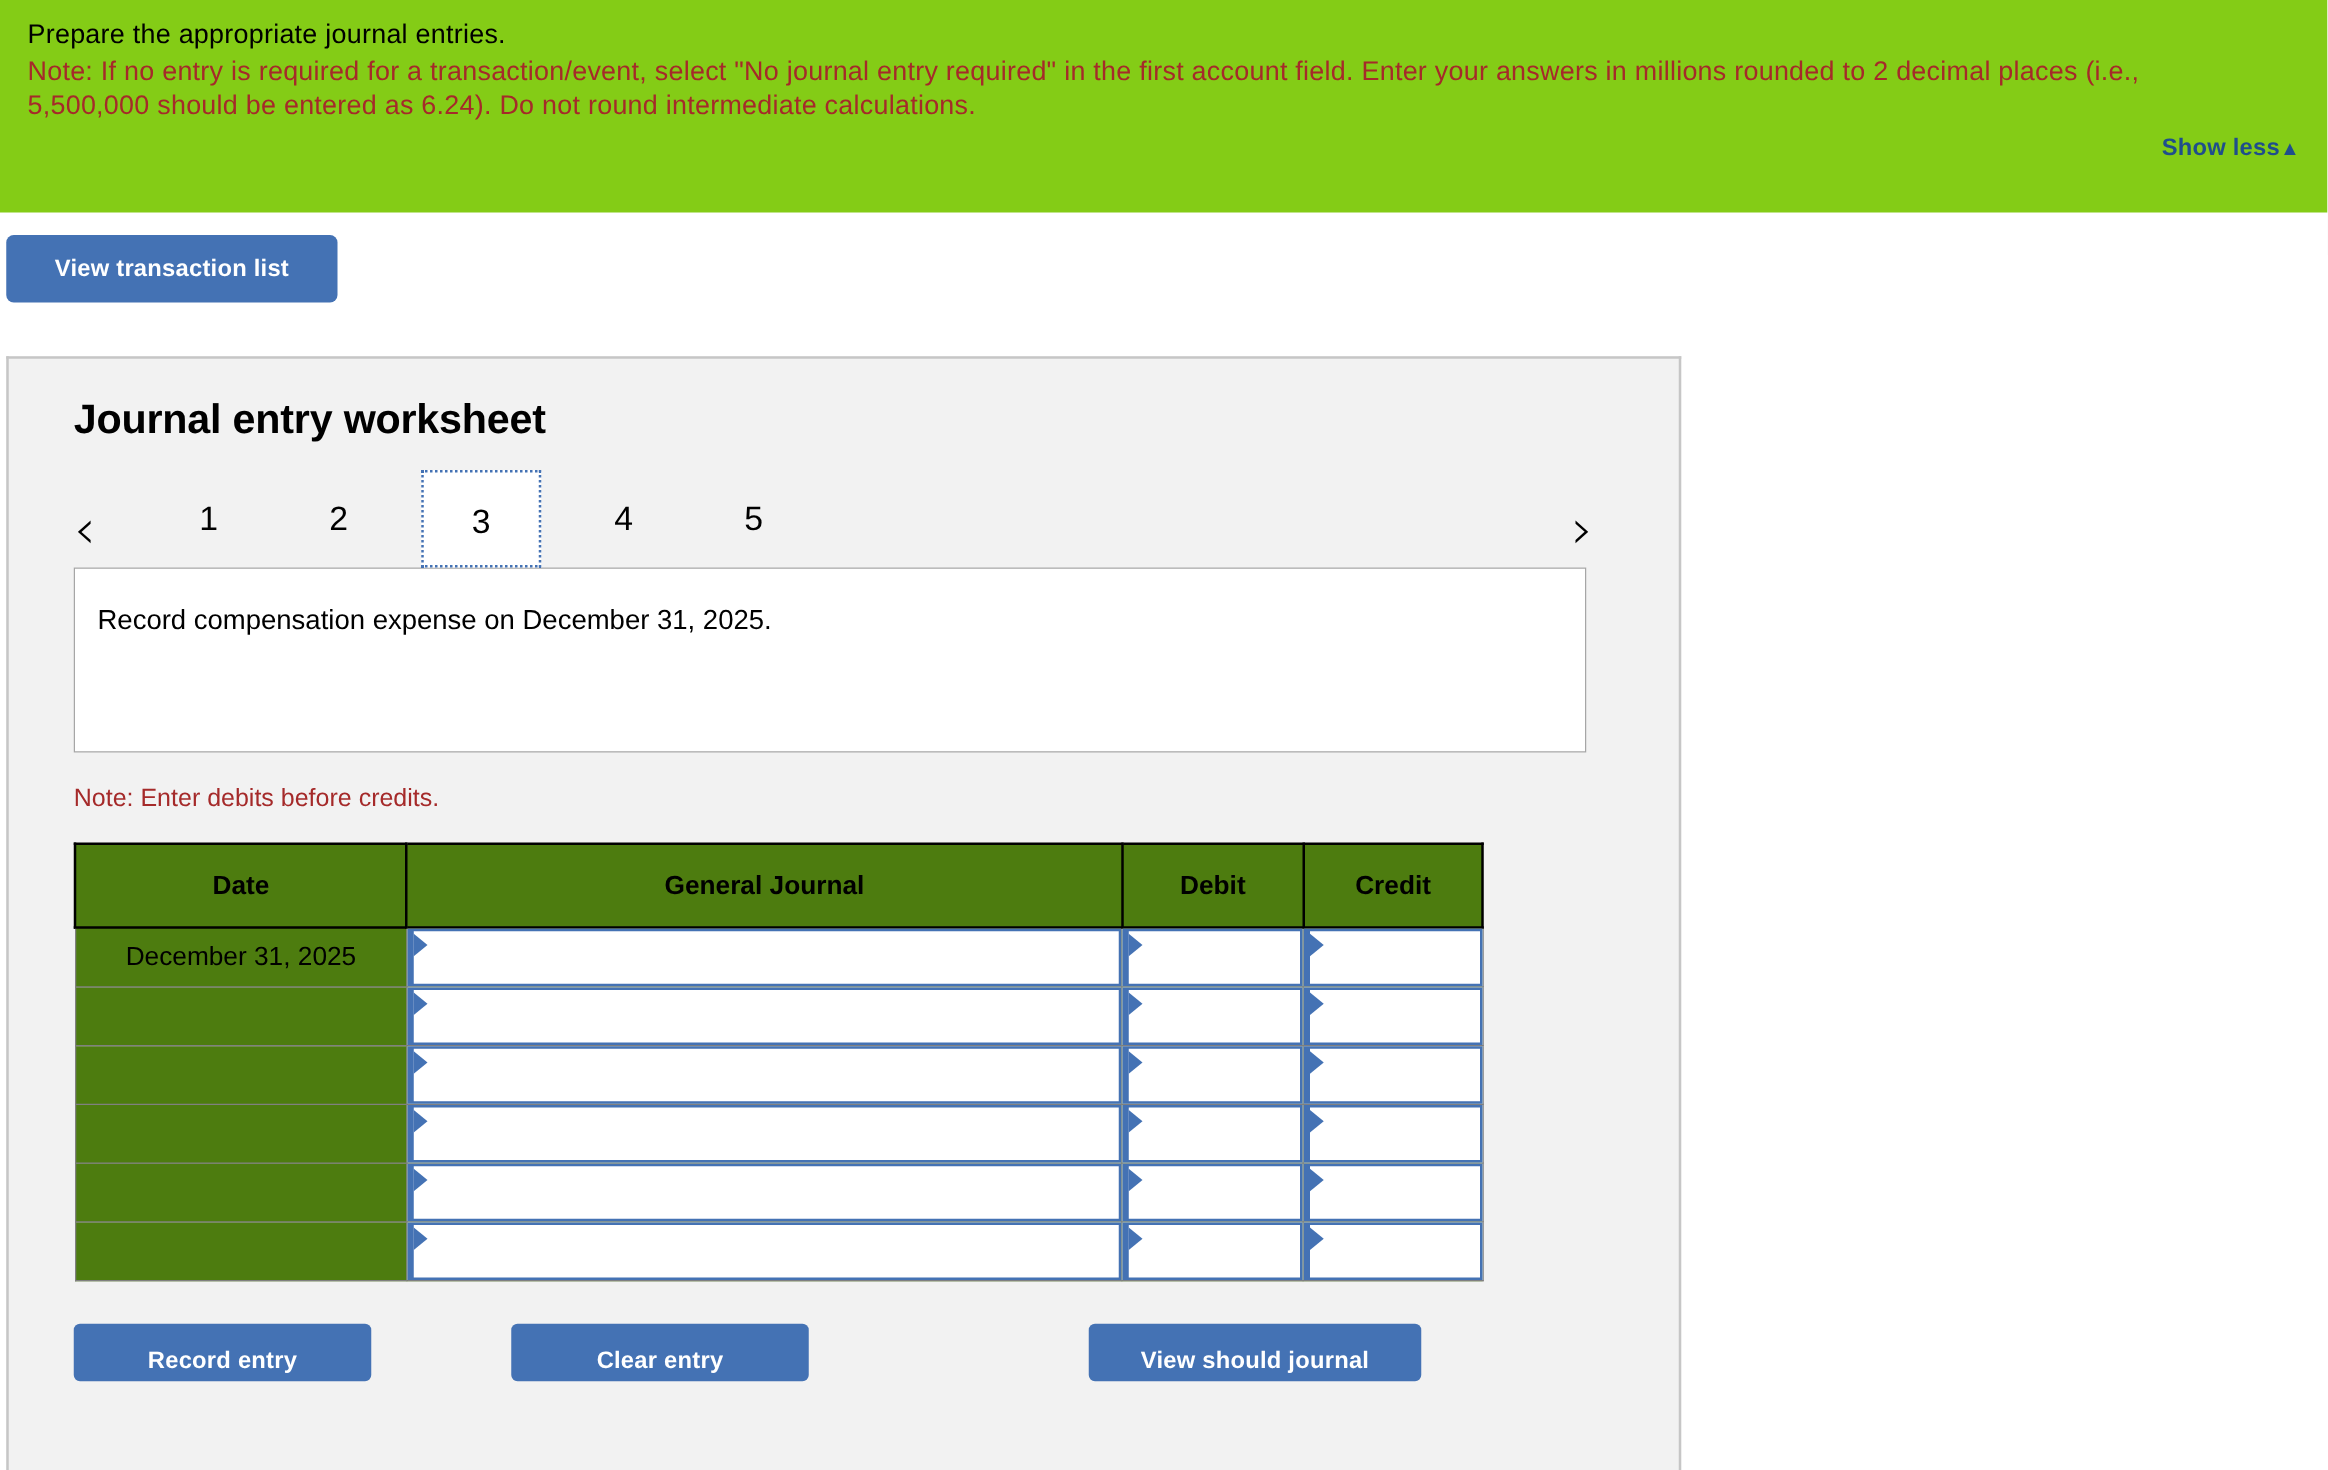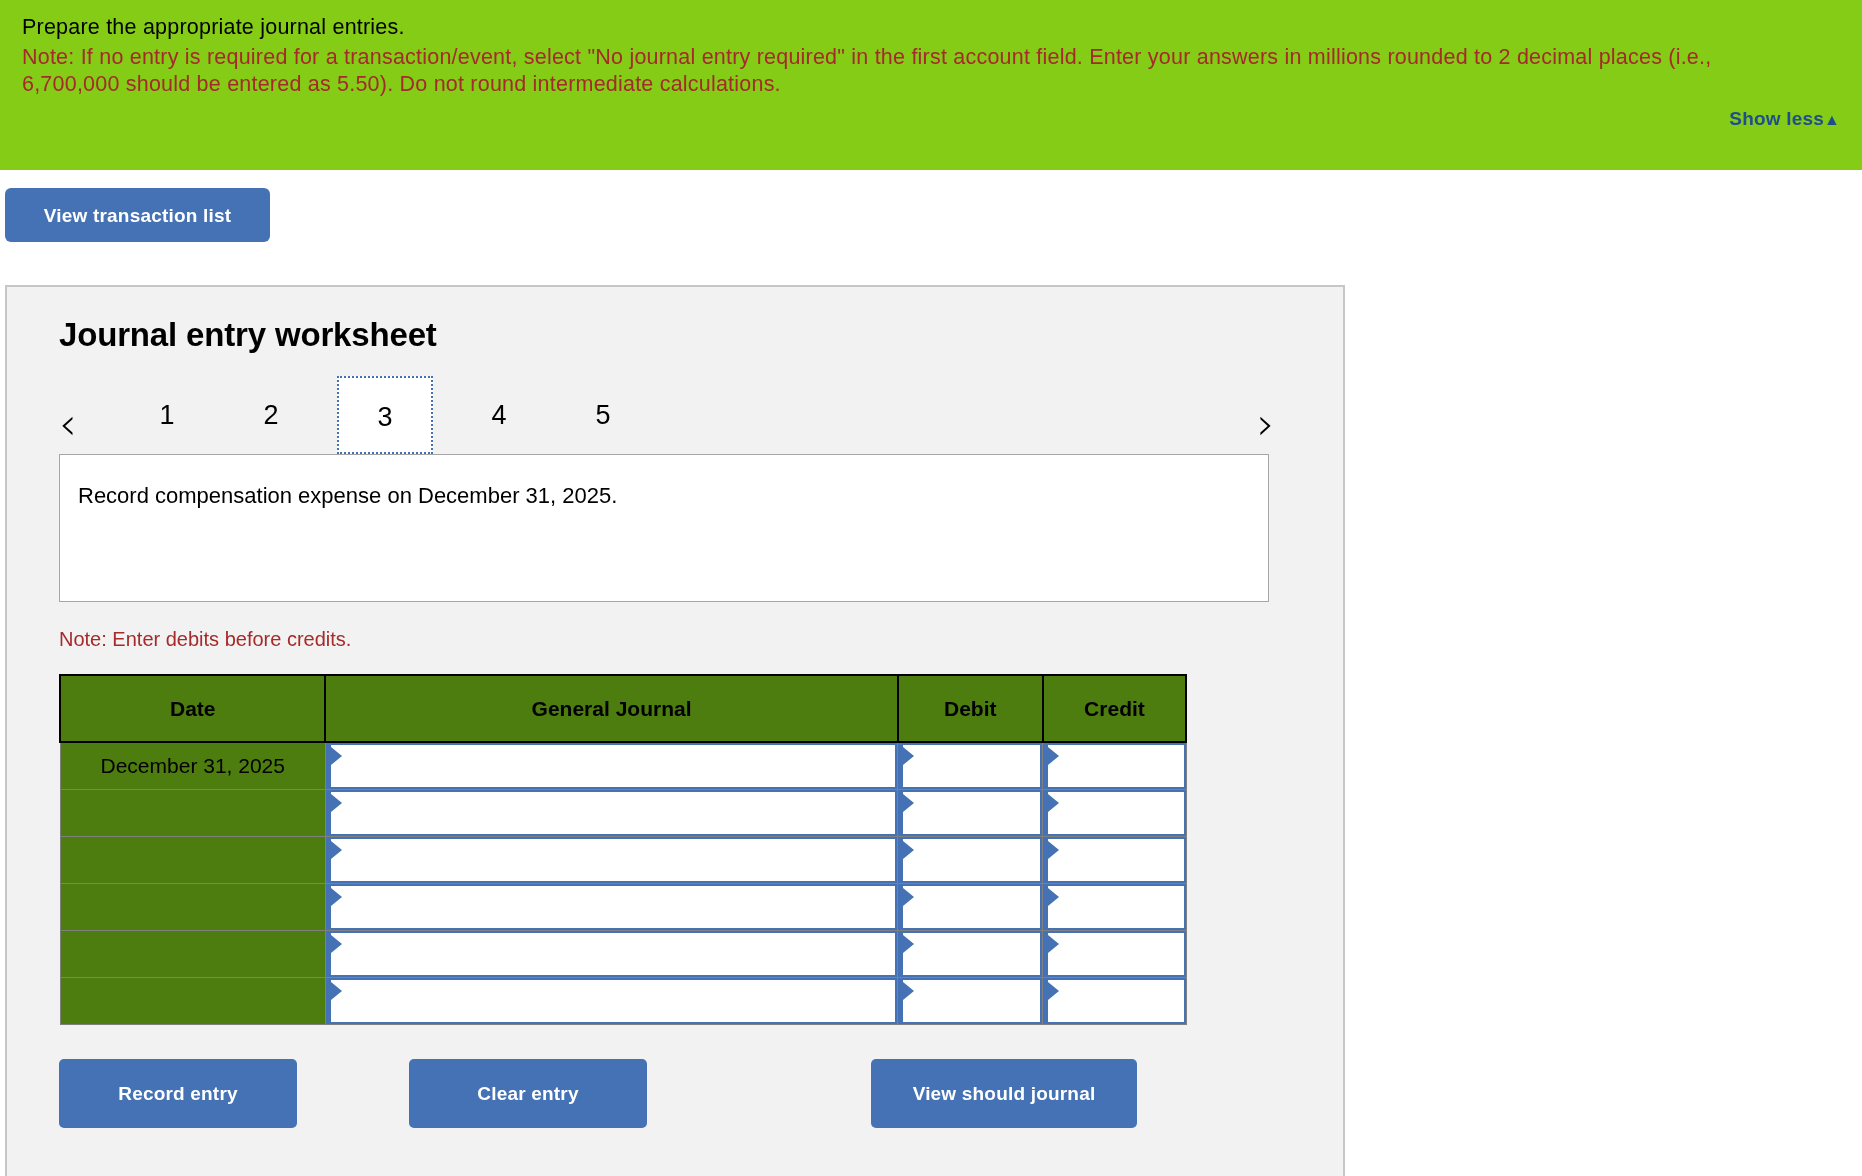--- a/index.html
+++ b/index.html
@@ -207,34 +207,34 @@
 
   
   .actions {
     margin: 34px 0 0 52px;
     position: relative;
     height: 60px;
   }
   .btn-action {
     position: absolute;
     top: 0;
-    height: 69px;
+    height: 46px;
     line-height: 58px;
     border-radius: 5px;
   }
   .btn-record { left: 0; width: 238px; }
   .btn-clear  { left: 350px; width: 238px; }
   .btn-viewgj { left: 812px; width: 266px; }
 </style>
 </head>
 <body>
 
 <div class="banner">
   <p class="banner-line-1">Prepare the appropriate journal entries.</p>
-  <p class="banner-note">Note: If no entry is required for a transaction/event, select "No journal entry required" in the first account field. Enter your answers in millions rounded to 2 decimal places (i.e., 6,700,000 should be entered as 5.50). Do not round intermediate calculations.</p>
+  <p class="banner-note">Note: If no entry is required for a transaction/event, select "No journal entry required" in the first account field. Enter your answers in millions rounded to 2 decimal places (i.e., 5,500,000 should be entered as 6.24). Do not round intermediate calculations.</p>
   <div class="show-less"><span>Show less</span><span class="caret">▲</span></div>
 </div>
 
 <div class="vtl-wrap">
   <button class="btn btn-vtl">View transaction list</button>
 </div>
 
 <div class="worksheet">
 
   <div class="ws-title">Journal entry worksheet</div>

